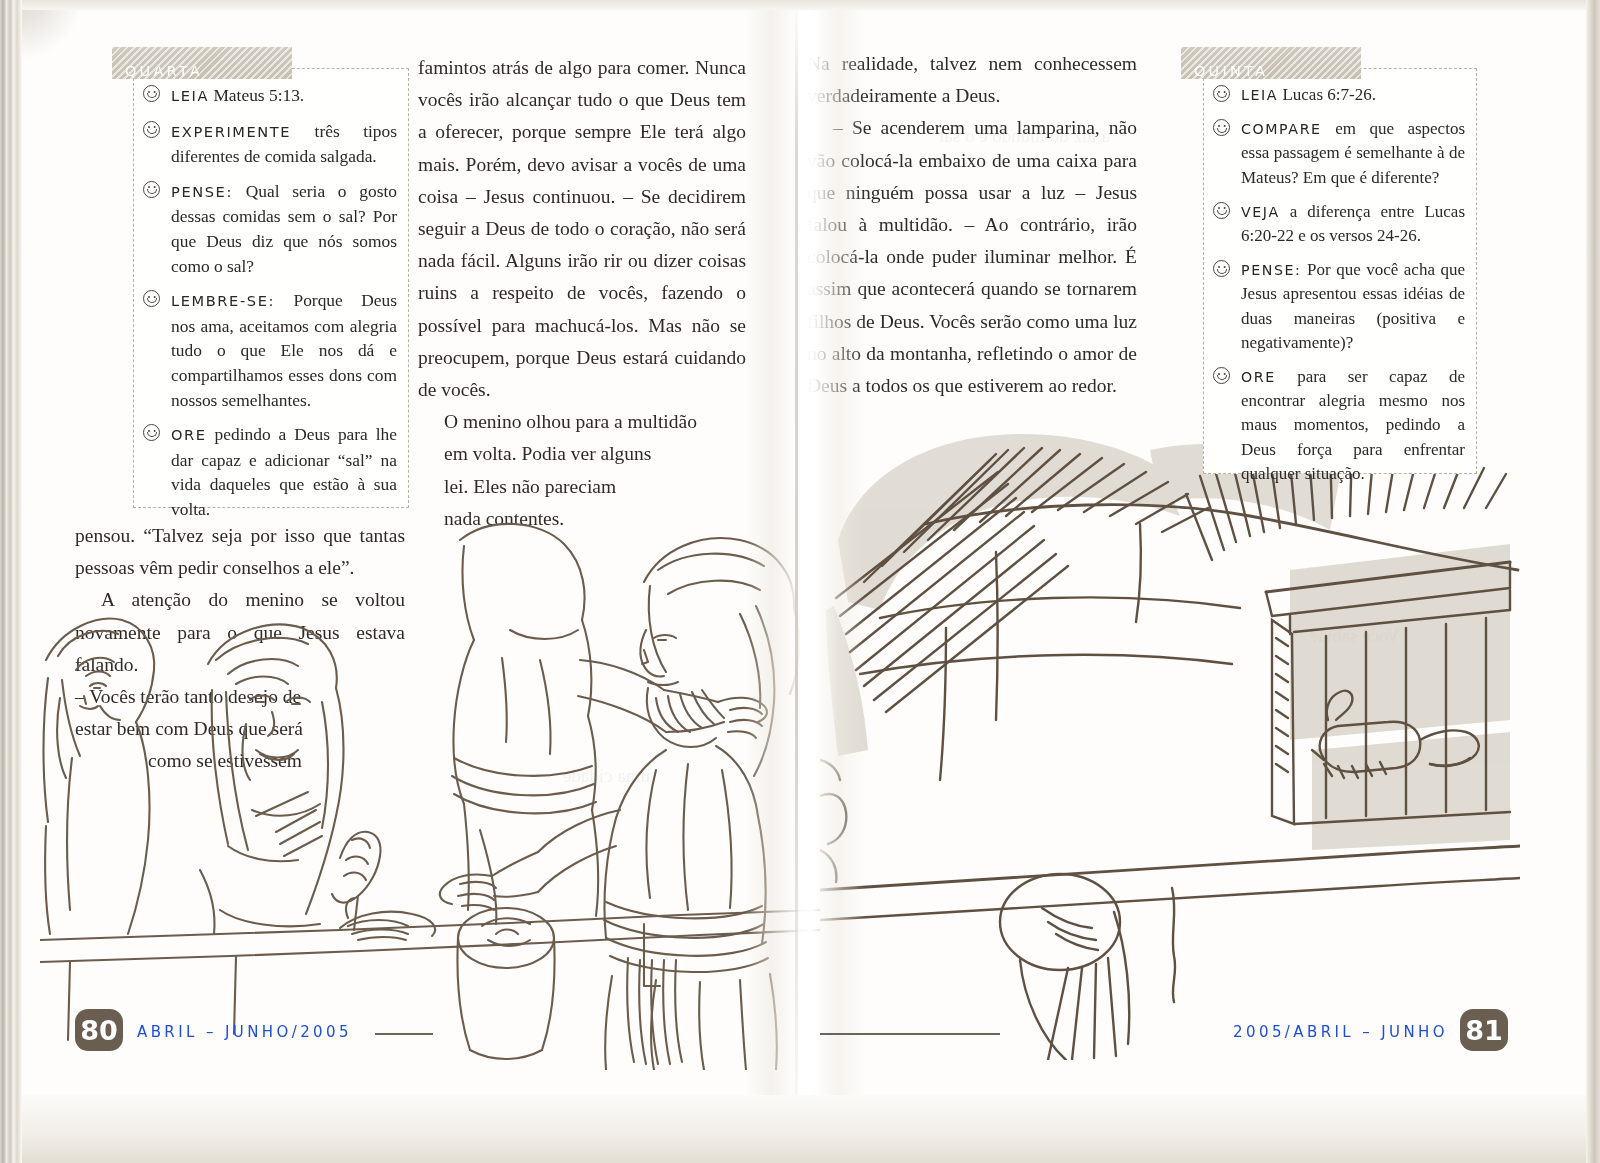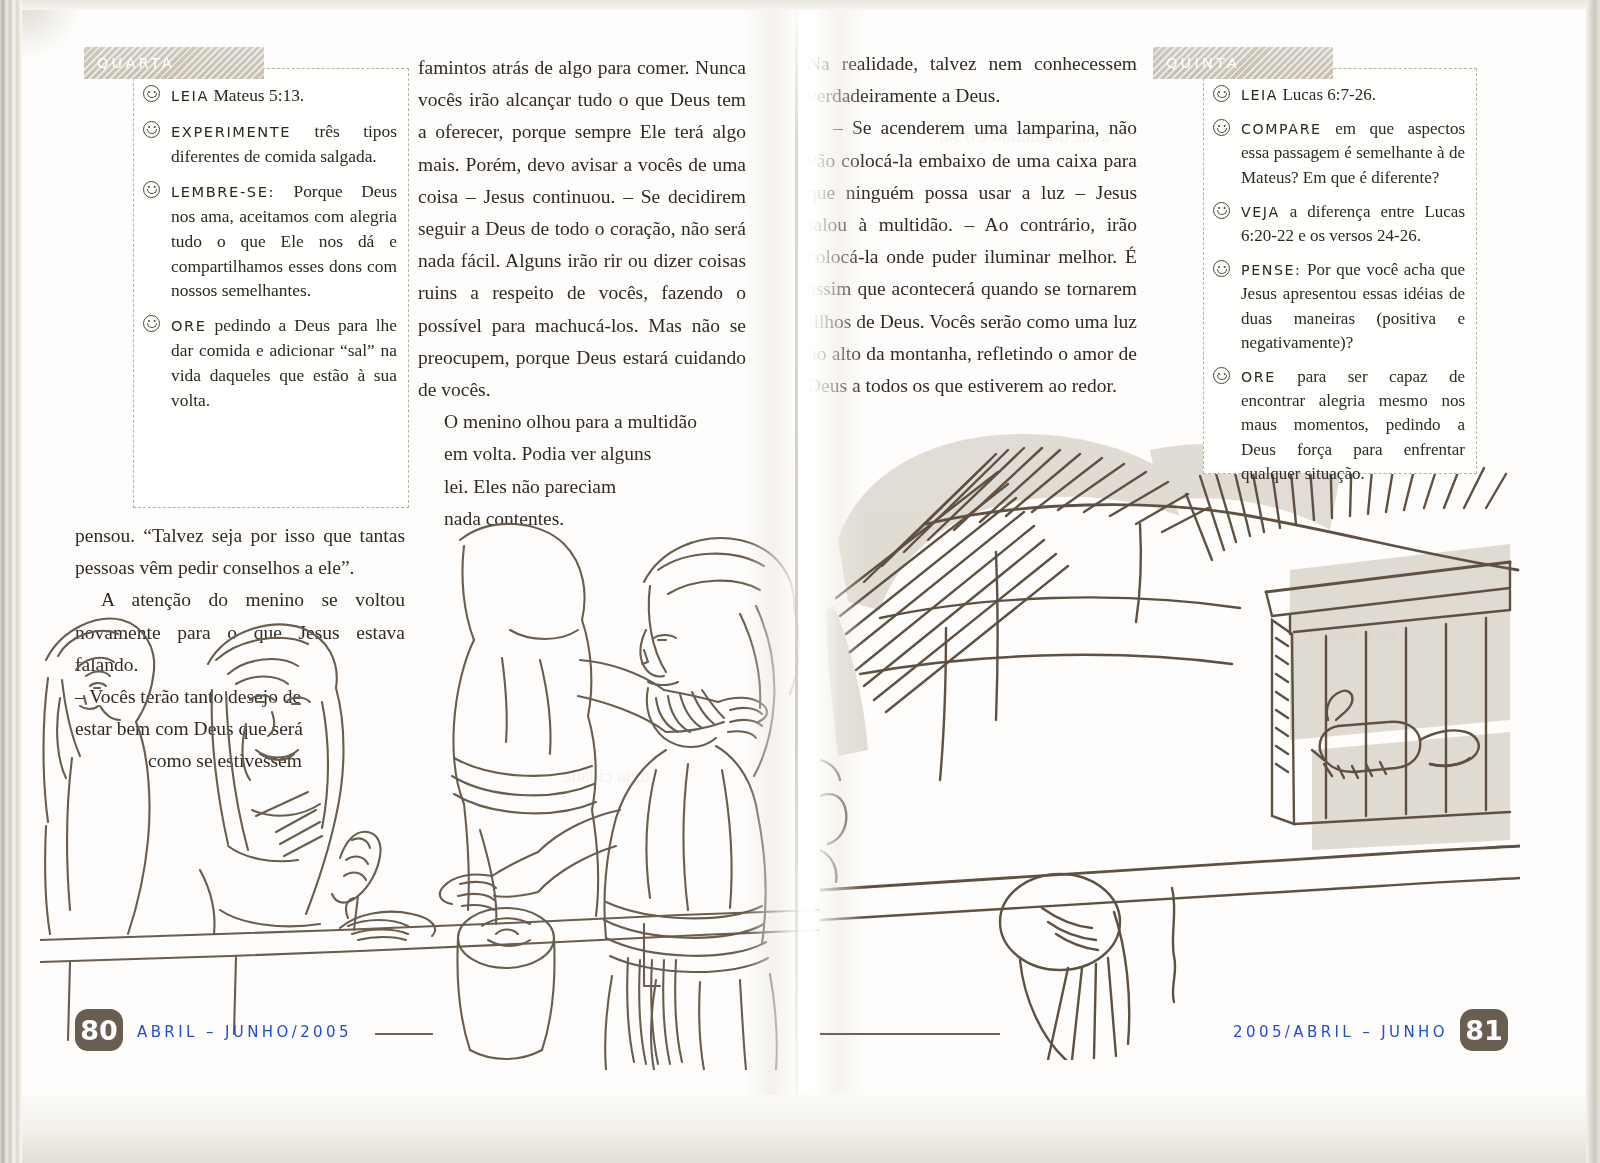--- a/index.html
+++ b/index.html
@@ -108,21 +108,21 @@
     position:absolute;
     height:32px;
     background:
       repeating-linear-gradient(135deg,
         rgba(255,255,255,.55) 0px,
         rgba(255,255,255,.55) 2px,
         rgba(0,0,0,.045) 2px,
         rgba(0,0,0,.045) 5px),
       linear-gradient(180deg,#d8d2c6 0%,#cfc8ba 100%);
     z-index:21;
-    display:flex;align-items:center;
+    display:flex;align-items:flex-end;margin-left:28px;
   }
   #hdr-quarta{left:84px;top:47px;width:180px;}
   #hdr-quinta{left:1153px;top:47px;width:180px;}
   .act-header .ttl{
     font-family:"DejaVu Sans", sans-serif;
     font-size:14.5px;
     letter-spacing:3.2px;
     color:#ffffff;
     padding-left:13px;
     font-weight:400;
@@ -242,29 +242,33 @@
       <div class="act-item">
         <span class="smiley"></span>
         <span class="kw">LEIA</span><span> Mateus 5:13.</span>
       </div>
 
       <div class="act-item">
         <span class="smiley"></span>
         <span class="kw">EXPERIMENTE</span><span> três tipos diferentes de comida salgada.</span>
       </div>
 
+      <div class="act-item">
+        <span class="smiley"></span>
+        <span class="kw">PENSE:</span><span> Qual seria o gosto dessas comidas sem o sal? Por que Deus diz que nós somos como o sal?</span>
+      </div>
 
       <div class="act-item">
         <span class="smiley"></span>
         <span class="kw">LEMBRE-SE:</span><span> Porque Deus nos ama, aceitamos com alegria tudo o que Ele nos dá e compartilhamos esses dons com nossos semelhantes.</span>
       </div>
 
       <div class="act-item">
         <span class="smiley"></span>
-        <span class="kw">ORE</span><span> pedindo a Deus para lhe dar comida e adicionar “sal” na vida daqueles que estão à sua volta.</span>
+        <span class="kw">ORE</span><span> pedindo a Deus para lhe dar capaz e adicionar “sal” na vida daqueles que estão à sua volta.</span>
       </div>
 
     </div>
   </div>
   <div class="act-header" id="hdr-quarta">
     <span class="ttl">Quarta</span>
   </div>
 
   <div class="col" id="col-left-top">
     <p>famintos atrás de algo para comer. Nunca vocês irão alcançar tudo o que Deus tem a oferecer, porque sempre Ele terá algo mais. Porém, devo avisar a vocês de uma coisa – Jesus continuou. – Se decidirem seguir a Deus de todo o coração, não será nada fácil. Alguns irão rir ou dizer coisas ruins a respeito de vocês, fazendo o possível para machucá-los. Mas não se preocupem, porque Deus estará cuidando de vocês.</p>

